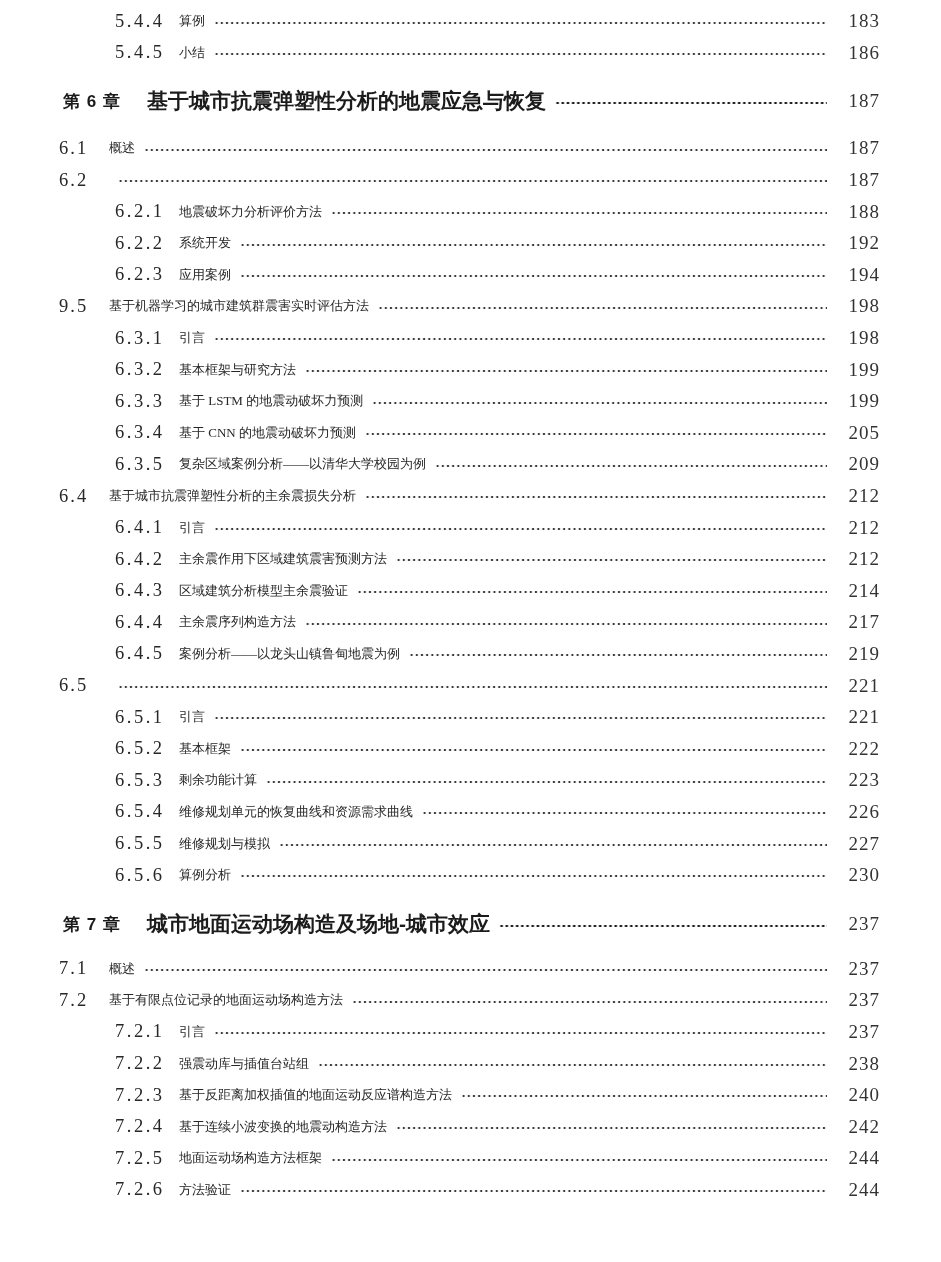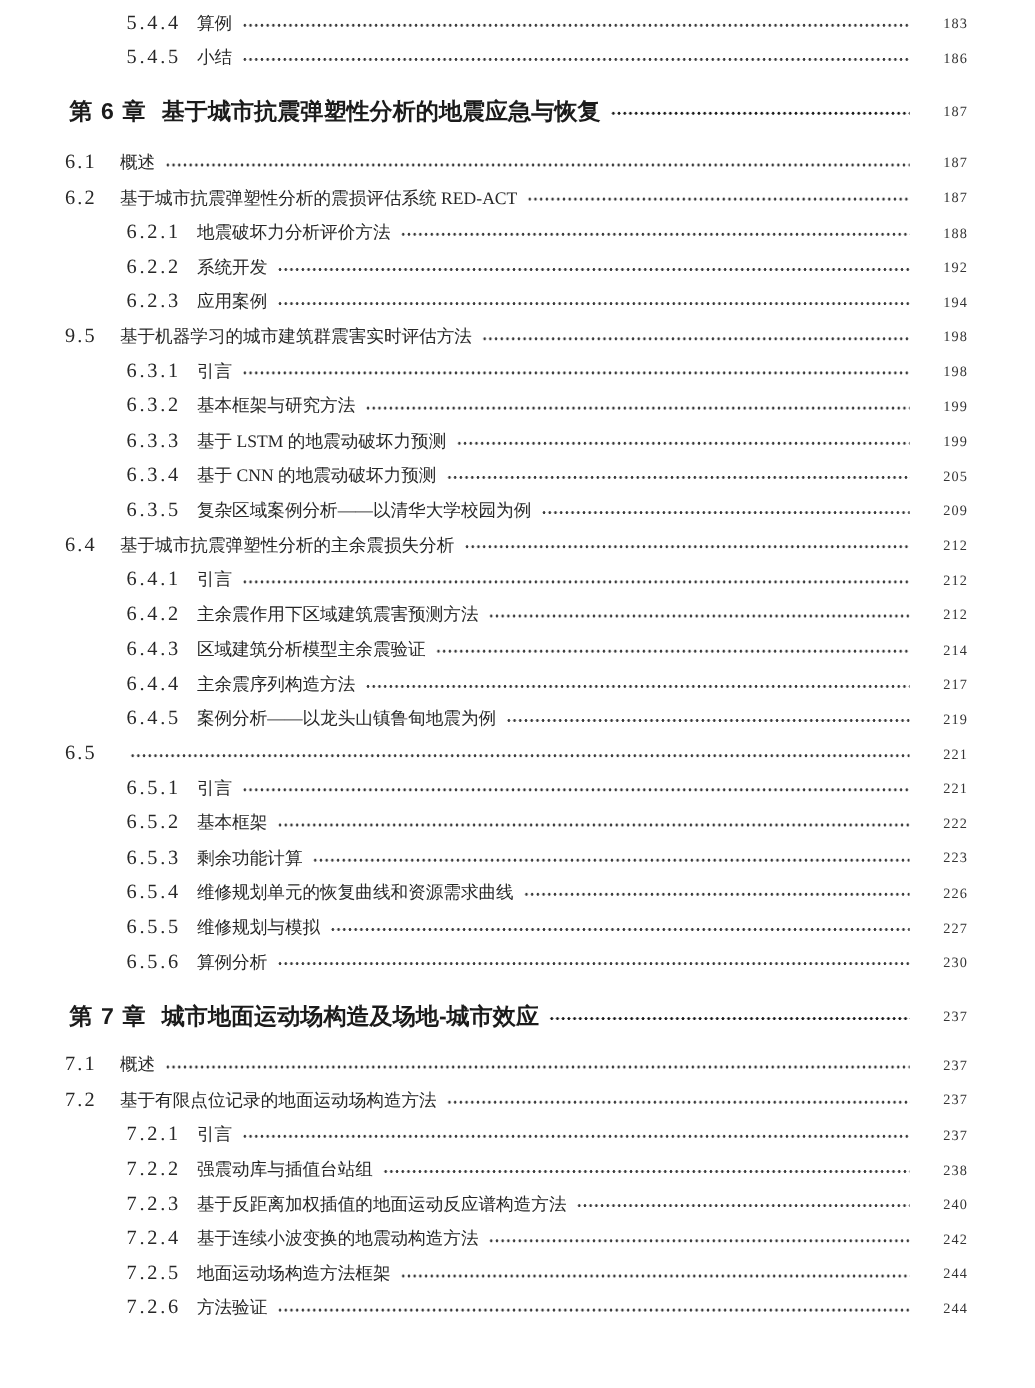--- a/index.html
+++ b/index.html
@@ -42,26 +42,26 @@
   .row.subsection { padding-left: 115px; }
   .num {
     font-size: 18.5px;
     letter-spacing: 2.5px;
     white-space: pre;
     flex: 0 0 auto;
   }
   .section .num { min-width: 50px; letter-spacing: 2px; }
   .subsection .num { min-width: 64px; }
   .chapter .num {
-    font-size: 21px;
+    font-size: 17px;
     letter-spacing: 1px;
     min-width: 84px;
   }
   .title {
-    font-size: 16px;
+    font-size: 13px;
     white-space: pre;
     flex: 0 0 auto;
   }
   .chapter .title { font-size: 21px; }
   .leader {
     flex: 1 1 auto;
     align-self: stretch;
     min-width: 14px;
     margin: 0 9px 0 9px;
     background-image: radial-gradient(circle, var(--leader_dot) 1.1px, rgba(255,255,255,0) 1.45px);
@@ -69,21 +69,21 @@
     background-repeat: repeat-x;
     background-position: left 55%;
   }
   .chapter .leader {
     background-image: radial-gradient(circle, var(--chapter_text) 1.2px, rgba(255,255,255,0) 1.55px);
   }
   .pagenum {
     flex: 0 0 auto;
     min-width: 44px;
     text-align: right;
-    font-size: 13px;
+    font-size: 19px;
     letter-spacing: 1px;
     color: var(--page_number);
     font-weight: 400;
     font-family: "Liberation Serif", "DejaVu Serif", serif;
   }
 </style>
 </head>
 <body>
 
 <main class="page">
@@ -107,21 +107,20 @@
         <span class="pagenum">187</span>
       </div>
       <div class="row section">
         <span class="num">6.1</span>
         <span class="title">概述</span>
         <span class="leader"></span>
         <span class="pagenum">187</span>
       </div>
       <div class="row section">
         <span class="num">6.2</span>
-        <span class="title">基于城市抗震弹塑性分析的震损评估系统 RED-ACT</span>
         <span class="leader"></span>
         <span class="pagenum">187</span>
       </div>
       <div class="row subsection">
         <span class="num">6.2.1</span>
         <span class="title">地震破坏力分析评价方法</span>
         <span class="leader"></span>
         <span class="pagenum">188</span>
       </div>
       <div class="row subsection">

